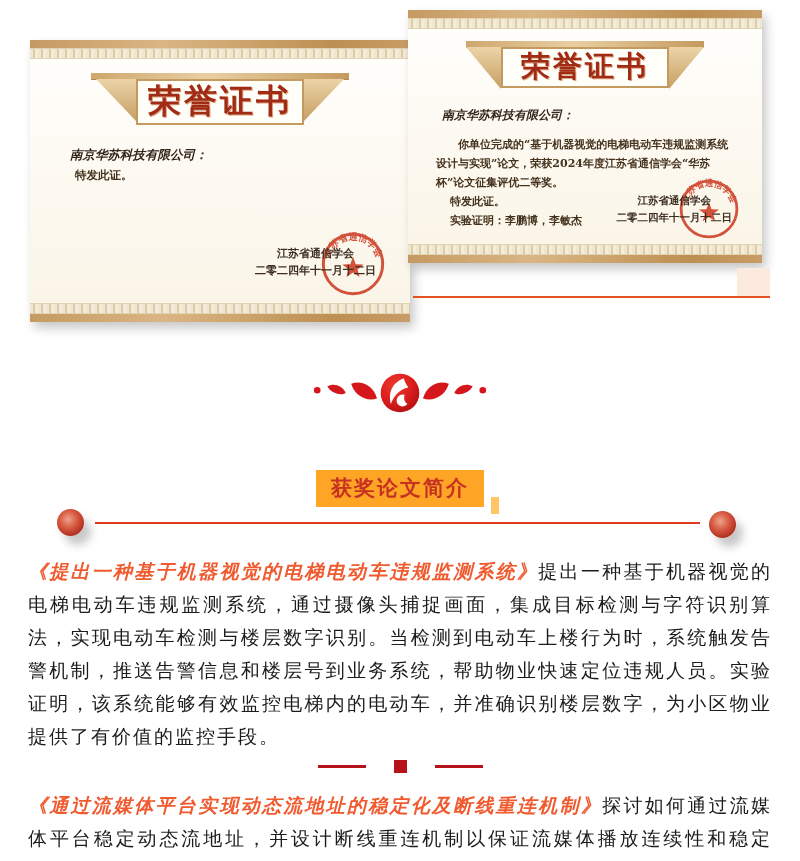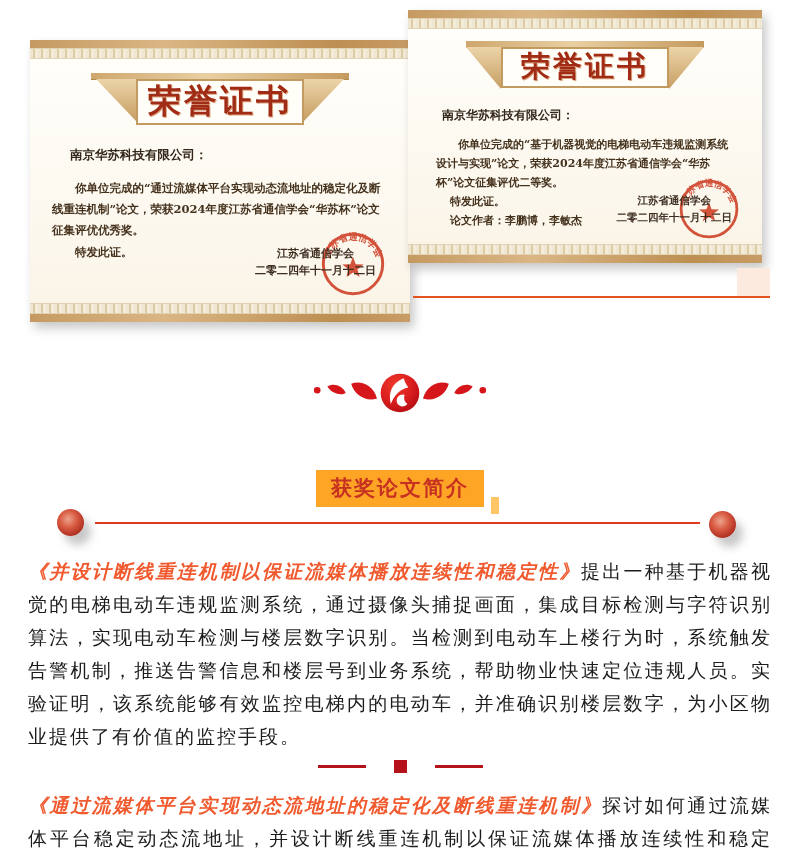--- a/index.html
+++ b/index.html
@@ -24,21 +24,21 @@
   .plaque-row{display:flex;justify-content:center;align-items:flex-start;}
   .wing{width:40px;height:42px;background:linear-gradient(180deg,#ecd4a8,#c79e63);}
   .wing-left{clip-path:polygon(0 0,100% 0,100% 100%);}
   .wing-right{clip-path:polygon(0 0,100% 0,0 100%);}
   .panel{border:2px solid #c39a5f;background:#fffef8;padding:1px 8px 3px;min-width:148px;text-align:center;}
   .panel h2{margin:0;font-size:33px;line-height:1.15;color:#a12c16;font-weight:bold;
     font-family:"DejaVu Serif","Liberation Serif",serif;letter-spacing:3px;
     text-shadow:1px 1px 0 #dda582;}
   .cert-right .panel h2{font-size:29px;}
   .recipient{margin:22px 0 0 40px;font-size:12.5px;font-weight:bold;color:#33261a;
-    font-family:"DejaVu Serif","Liberation Serif",serif;}
+    font-family:"DejaVu Serif","Liberation Serif",serif;font-style:italic;}
   .cert-right .recipient{margin:18px 0 0 34px;font-size:12px;}
   .cert-text{margin:14px 22px 0;font-size:11.5px;line-height:21px;font-weight:bold;
     color:#45321d;font-family:"DejaVu Serif","Liberation Serif",serif;text-indent:2em;}
   .cert-right .cert-text{margin:11px 28px 0;font-size:11px;line-height:19px;}
   .cert-line{margin:2px 22px 0;font-size:11.5px;line-height:19px;font-weight:bold;color:#45321d;
     font-family:Liberation Mono, monospace;text-indent:2em;}
   .cert-right .cert-line{margin:2px 20px 0;font-size:11px;line-height:17px;}
   .sig{position:absolute;right:34px;bottom:24px;text-align:center;font-size:11px;
     font-weight:bold;color:#3d2e20;line-height:17px;z-index:2;
     font-family:"DejaVu Serif","Liberation Serif",serif;}
@@ -87,21 +87,20 @@
           <div class="lintel"></div>
           <div class="plaque-row">
             <span class="wing wing-left"></span>
             <span class="panel">
               <h2>荣誉证书</h2>
             </span>
             <span class="wing wing-right"></span>
           </div>
         </div>
         <p class="recipient">南京华苏科技有限公司：</p>
-        <p class="cert-text">你单位完成的“通过流媒体平台实现动态流地址的稳定化及断线重连机制”论文，荣获2024年度江苏省通信学会“华苏杯”论文征集评优优秀奖。</p>
         <p class="cert-line">特发此证。</p>
         <div class="sig">
           <p>江苏省通信学会</p>
           <p>二零二四年十一月十二日</p>
         </div>
         <svg class="seal" viewBox="0 0 100 100">
           <defs>
               <path id="sealArcL" d="M 15,62 A 37,37 0 1 1 85,62" fill="none"></path>
             </defs>
           <circle cx="50" cy="50" r="45" fill="none" stroke="#cf452c" stroke-width="4.5"></circle>
@@ -125,21 +124,21 @@
             <span class="wing wing-left"></span>
             <span class="panel">
               <h2>荣誉证书</h2>
             </span>
             <span class="wing wing-right"></span>
           </div>
         </div>
         <p class="recipient">南京华苏科技有限公司：</p>
         <p class="cert-text">你单位完成的“基于机器视觉的电梯电动车违规监测系统设计与实现”论文，荣获2024年度江苏省通信学会“华苏杯”论文征集评优二等奖。</p>
         <p class="cert-line">特发此证。</p>
-        <p class="cert-line">论文作者：李鹏博，李敏杰</p>
+        <p class="cert-line">实验证明：李鹏博，李敏杰</p>
         <div class="sig">
           <p>江苏省通信学会</p>
           <p>二零二四年十一月十二日</p>
         </div>
         <svg class="seal" viewBox="0 0 100 100">
           <defs>
               <path id="sealArcR" d="M 15,62 A 37,37 0 1 1 85,62" fill="none"></path>
             </defs>
           <circle cx="50" cy="50" r="45" fill="none" stroke="#cf452c" stroke-width="4.5"></circle>
           <text font-size="14" fill="#cf452c" font-weight="bold">
@@ -182,21 +181,21 @@
     <div class="badge">获奖论文简介</div>
     <span class="badge-tab"></span>
   </div>
 
   <div class="rule-row">
     <span class="sphere sphere-left"></span>
     <span class="rule-line"></span>
     <span class="sphere sphere-right"></span>
   </div>
 
-  <p class="para"><em class="ptitle">《并设计断线重连机制以保证流媒体播放连续性和稳定性》</em><span>提出一种基于机器视觉的电梯电动车违规监测系统，通过摄像头捕捉画面，集成目标检测与字符识别算法，实现电动车检测与楼层数字识别。当检测到电动车上楼行为时，系统触发告警机制，推送告警信息和楼层号到业务系统，帮助物业快速定位违规人员。实验证明，该系统能够有效监控电梯内的电动车，并准确识别楼层数字，为小区物业提供了有价值的监控手段。</span></p>
+  <p class="para"><em class="ptitle">《提出一种基于机器视觉的电梯电动车违规监测系统》</em><span>提出一种基于机器视觉的电梯电动车违规监测系统，通过摄像头捕捉画面，集成目标检测与字符识别算法，实现电动车检测与楼层数字识别。当检测到电动车上楼行为时，系统触发告警机制，推送告警信息和楼层号到业务系统，帮助物业快速定位违规人员。实验证明，该系统能够有效监控电梯内的电动车，并准确识别楼层数字，为小区物业提供了有价值的监控手段。</span></p>
 
   <div class="mid-divider">
     <span class="dash"></span>
     <span class="sq"></span>
     <span class="dash"></span>
   </div>
 
   <p class="para"><em class="ptitle">《通过流媒体平台实现动态流地址的稳定化及断线重连机制》</em><span>探讨如何通过流媒体平台稳定动态流地址，并设计断线重连机制以保证流媒体播放连续性和稳定性。提出基于重定向和缓存技术的解决方案，并通过实验验证其有效性和性能。</span></p>
 
 </div>

